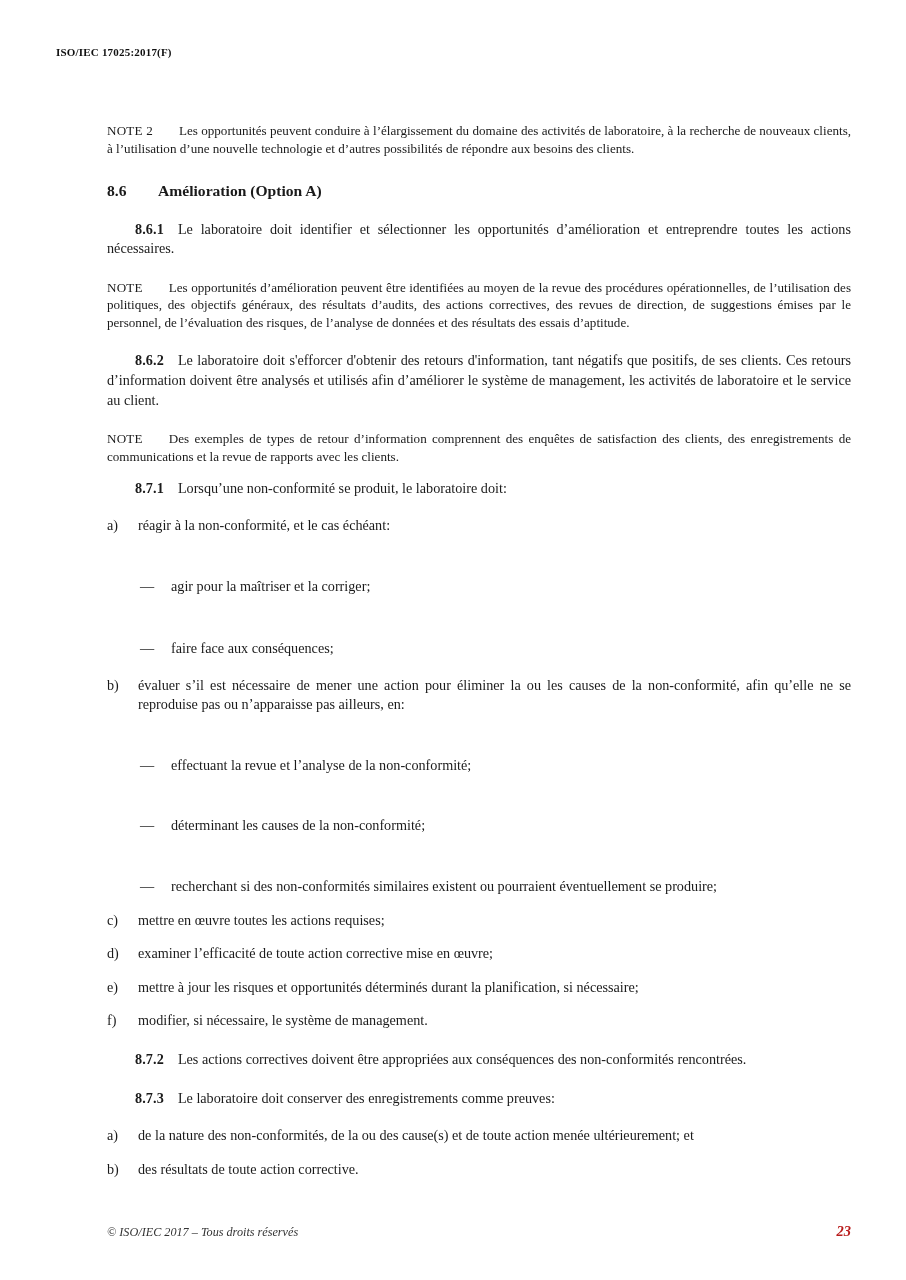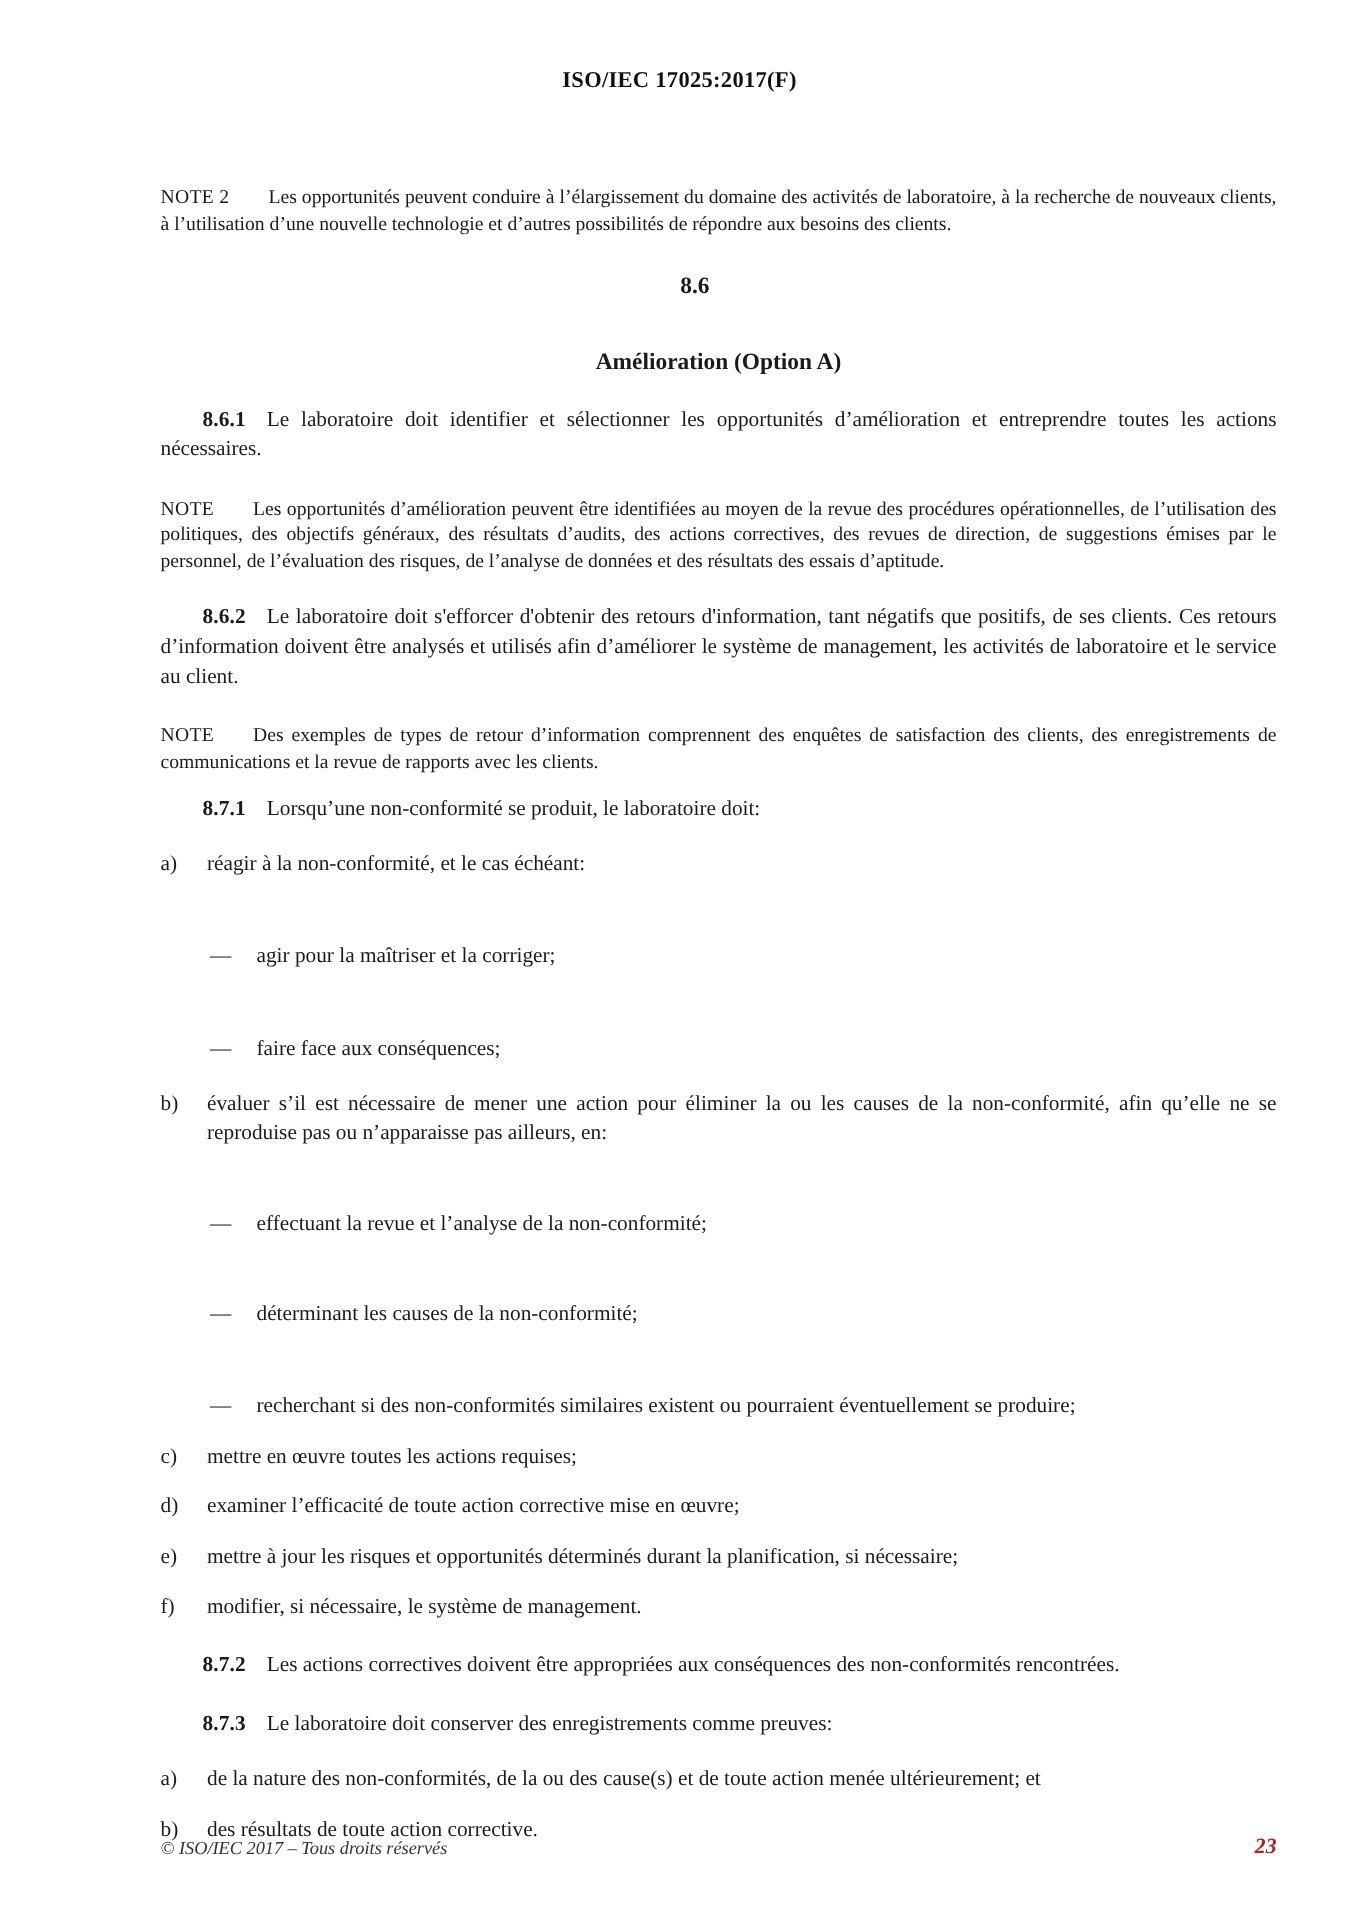--- a/index.html
+++ b/index.html
@@ -19,23 +19,23 @@
     overflow: hidden;
     box-sizing: border-box;
   }
 
   
   .page-header {
     position: absolute;
     top: 46px;
     left: 56px;
     right: 56px;
-    text-align: center;
-    font-weight: bold;
-    font-size: 15px;
+    text-align: left;
+    font-weight: bold;
+    font-size: 11px;
     letter-spacing: 0.2px;
     color: #111111;
   }
 
   
   .content {
     position: absolute;
     top: 122px;
     left: 107px;
     width: 744px;
@@ -72,21 +72,20 @@
   .clause-gap { display: inline-block; width: 14px; }
 
   
   .heading {
     font-weight: bold;
     font-size: 15.6px;
     line-height: 1.25;
     margin: 24px 0 19px 0;
     display: flex;
     align-items: center;
-    flex-direction: column;
   }
   .heading .h-num {
     width: 51px;
     flex: 0 0 51px;
   }
   .heading .h-text { flex: 1 1 auto; }
 
   
   .list-item {
     display: flex;

